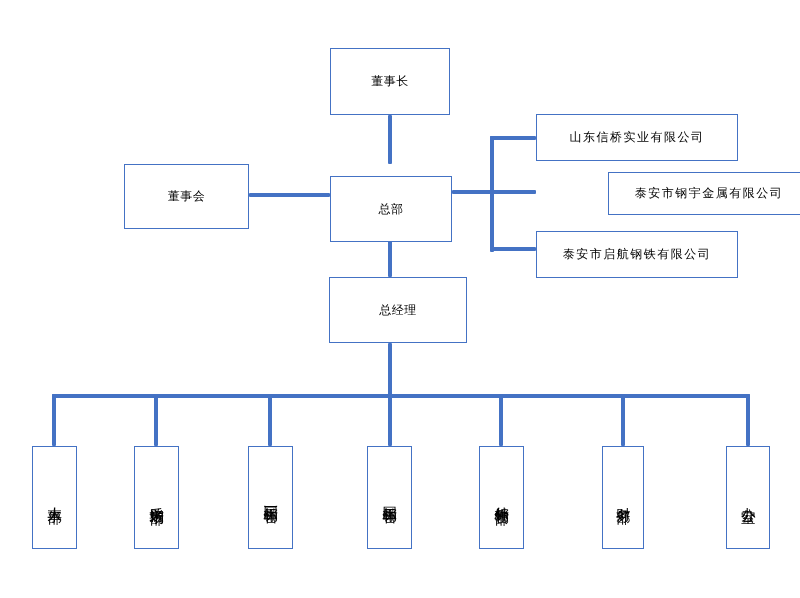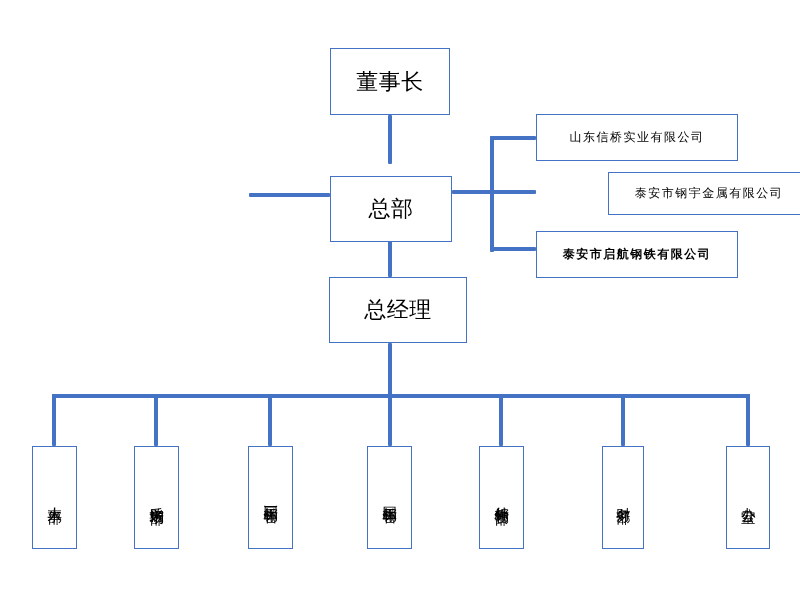--- a/index.html
+++ b/index.html
@@ -30,41 +30,41 @@
     position: absolute;
     background: var(--bg);
     border: 1.4px solid var(--line);
     display: flex;
     align-items: center;
     justify-content: center;
     color: var(--text);
     text-align: center;
     white-space: nowrap;
   }
-  .node-main { font-size: 22px; letter-spacing: 0.5px; }
+  .node-main { font-size: 12px; letter-spacing: 0.5px; }
   .node-sub  { font-size: 12px; letter-spacing: 1.5px; }
   .node-dept { font-size: 14.5px; }
   .node-dept .vtext {
     writing-mode: vertical-rl;
     text-orientation: upright;
     letter-spacing: 1px;
     line-height: 1;
   }
 
   
   
   .box-chairman { left: 330px; top: 48px;  width: 120px; height: 67px; }
   .box-board    { left: 124px; top: 164px; width: 125px; height: 65px; }
   .box-hq       { left: 330px; top: 176px; width: 122px; height: 66px; }
   .box-gm       { left: 329px; top: 277px; width: 138px; height: 66px; }
 
   
   .box-sub1 { left: 536px; top: 114px; width: 202px; height: 47px; }
   .box-sub2 { left: 568px; top: 172px; width: 202px; height: 43px; margin-left: 40px; }
-  .box-sub3 { left: 536px; top: 231px; width: 202px; height: 47px; font-weight: bold; }
+  .box-sub3 { left: 536px; top: 231px; width: 202px; height: 47px; }
 
   
   .box-dept1 { left: 32px;  top: 446px; width: 45px; height: 103px; }
   .box-dept2 { left: 134px; top: 446px; width: 45px; height: 103px; }
   .box-dept3 { left: 248px; top: 446px; width: 45px; height: 103px; }
   .box-dept4 { left: 367px; top: 446px; width: 45px; height: 103px; }
   .box-dept5 { left: 479px; top: 446px; width: 45px; height: 103px; }
   .box-dept6 { left: 602px; top: 446px; width: 42px; height: 103px; }
   .box-dept7 { left: 726px; top: 446px; width: 44px; height: 103px; }
 
@@ -104,20 +104,23 @@
   <div class="conn c-drop2"></div>
   <div class="conn c-drop3"></div>
   <div class="conn c-drop4"></div>
   <div class="conn c-drop5"></div>
   <div class="conn c-drop6"></div>
   <div class="conn c-drop7"></div>
 
   <div class="node node-main box-chairman">
     <span>董事长</span>
   </div>
+  <div class="node node-main box-board">
+    <span>董事会</span>
+  </div>
   <div class="node node-main box-hq">
     <span>总部</span>
   </div>
   <div class="node node-main box-gm">
     <span>总经理</span>
   </div>
 
   <div class="node node-sub box-sub1">
     <span>山东信桥实业有限公司</span>
   </div>

